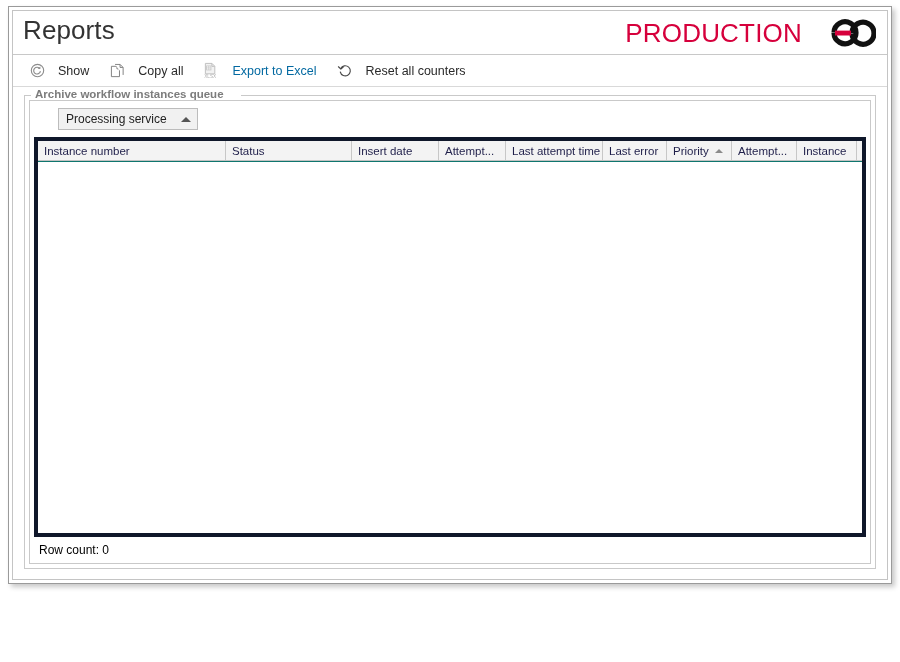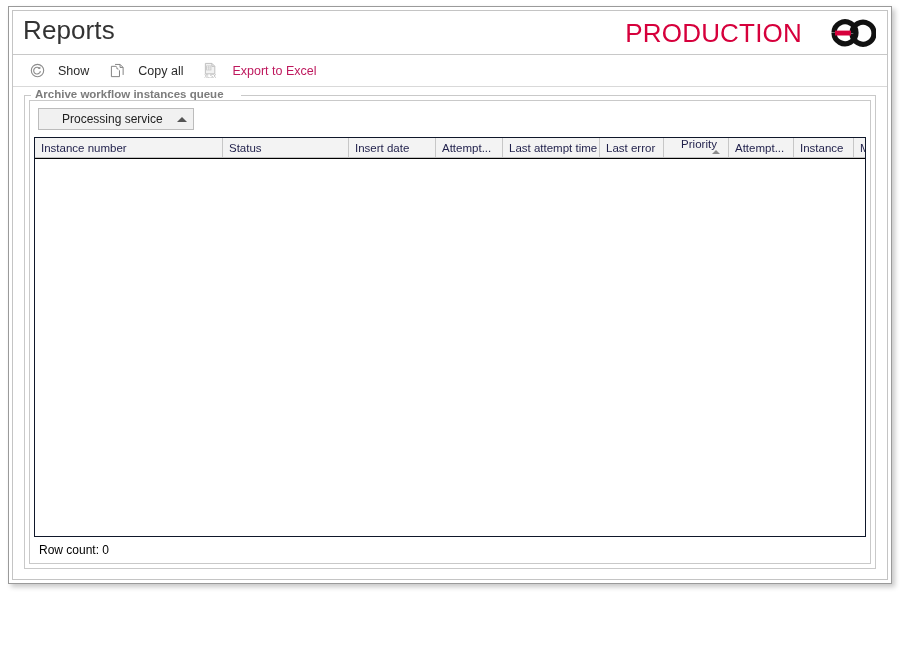--- a/index.html
+++ b/index.html
@@ -102,21 +102,21 @@
     font-family: "Liberation Sans", sans-serif;
     white-space: nowrap;
   }
   .tool-btn .tool-icon {
     display: inline-flex;
     align-items: center;
     justify-content: center;
     width: 17px;
     height: 17px;
   }
-  .tool-btn.disabled { color: #be185d; cursor: default; }
+  .tool-btn.disabled { color: #0369a1; cursor: default; }
 
   
   #group-box {
     position: absolute;
     left: 11px;
     top: 84px;
     right: 11px;
     bottom: 10px;
     border: 1px solid #c9c9c9;
     border-top: none;
@@ -167,45 +167,46 @@
     top: 7px;
     right: 8px;
     height: 24px;
   }
   #service-dropdown {
     display: inline-flex;
     align-items: center;
     justify-content: space-between;
     height: 22px;
     min-width: 129px;
-    padding: 0 6px 0 23px;
+    padding: 0 6px 0 7px;
     background: #f1f1f1;
     border: 1px solid #bcbcbc;
     font-size: 12px;
     color: #222222;
     cursor: pointer;
     font-family: "Liberation Sans", sans-serif;
+    margin-left: 20px;
   }
   #service-dropdown .dd-label { margin-right: 14px; }
   .tri-up {
     width: 0; height: 0;
     border-left: 5px solid transparent;
     border-right: 5px solid transparent;
     border-bottom: 5px solid #555555;
   }
 
   
   #grid {
     position: absolute;
     left: 4px;
     top: 36px;
     right: 4px;
     bottom: 26px;
-    border: 1px solid #0f172a;
-    background: #000000;
+    border: 4px solid #0f172a;
+    background: #0f766e;
     overflow: hidden;
   }
   #grid-header {
     display: flex;
     height: 20px;
     background: #f3f3f3;
     border-bottom: 1px solid #c2c2c2;
   }
   .grid-col {
     position: relative;
@@ -302,20 +303,29 @@
             <path d="M2.5 1.5 h7 l3 3 v8 h-10 z" fill="#f2f2f2" stroke="#bdbdbd" stroke-width="1"></path>
             <path d="M9.4 1.6 v3 h3" fill="none" stroke="#bdbdbd" stroke-width="1"></path>
             <rect x="3.8" y="4.2" width="4.6" height="4.2" fill="#ffffff" stroke="#c6c6c6" stroke-width="0.9"></rect>
             <path d="M3.8 6.3 h4.6 M6.1 4.2 v4.2" stroke="#c6c6c6" stroke-width="0.8"></path>
             <text x="1.2" y="16.6" font-family="Liberation Sans, sans-serif" font-size="5" fill="#b0b0b0">XLSX</text>
           </svg>
         </span>
         <span>Export to Excel</span>
       </button>
 
+      <button class="tool-btn">
+        <span class="tool-icon">
+          <svg width="16" height="15" viewBox="0 0 16 16">
+            <path d="M3.4 6.0 A5.4 5.4 0 1 1 3.0 9.6" fill="none" stroke="#4a4a4a" stroke-width="1.2" stroke-linecap="round"></path>
+            <path d="M1.0 4.0 L3.6 6.4 L6.1 4.3" fill="none" stroke="#4a4a4a" stroke-width="1.2" stroke-linecap="round" stroke-linejoin="round"></path>
+          </svg>
+        </span>
+        <span>Reset all counters</span>
+      </button>
 
 
     </div>
 
     <div id="group-box">
       <div id="group-top-left"></div>
       <div id="group-legend">Archive workflow instances queue</div>
       <div id="group-top-right"></div>
 
       <div id="group-body">
@@ -340,21 +350,21 @@
               </div>
               <div class="grid-col" style="width: 67px;">
                 <span>Attempt...</span>
               </div>
               <div class="grid-col" style="width: 97px;">
                 <span>Last attempt time</span>
               </div>
               <div class="grid-col" style="width: 64px;">
                 <span>Last error</span>
               </div>
-              <div class="grid-col" style="width: 65px; flex-direction: column;">
+              <div class="grid-col" style="width: 65px;">
                 <span>Priority</span>
                 <span class="sort-asc"></span>
               </div>
               <div class="grid-col" style="width: 65px;">
                 <span>Attempt...</span>
               </div>
               <div class="grid-col" style="width: 60px;">
                 <span>Instance</span>
               </div>
               <div class="grid-col" style="width: 72px;">

